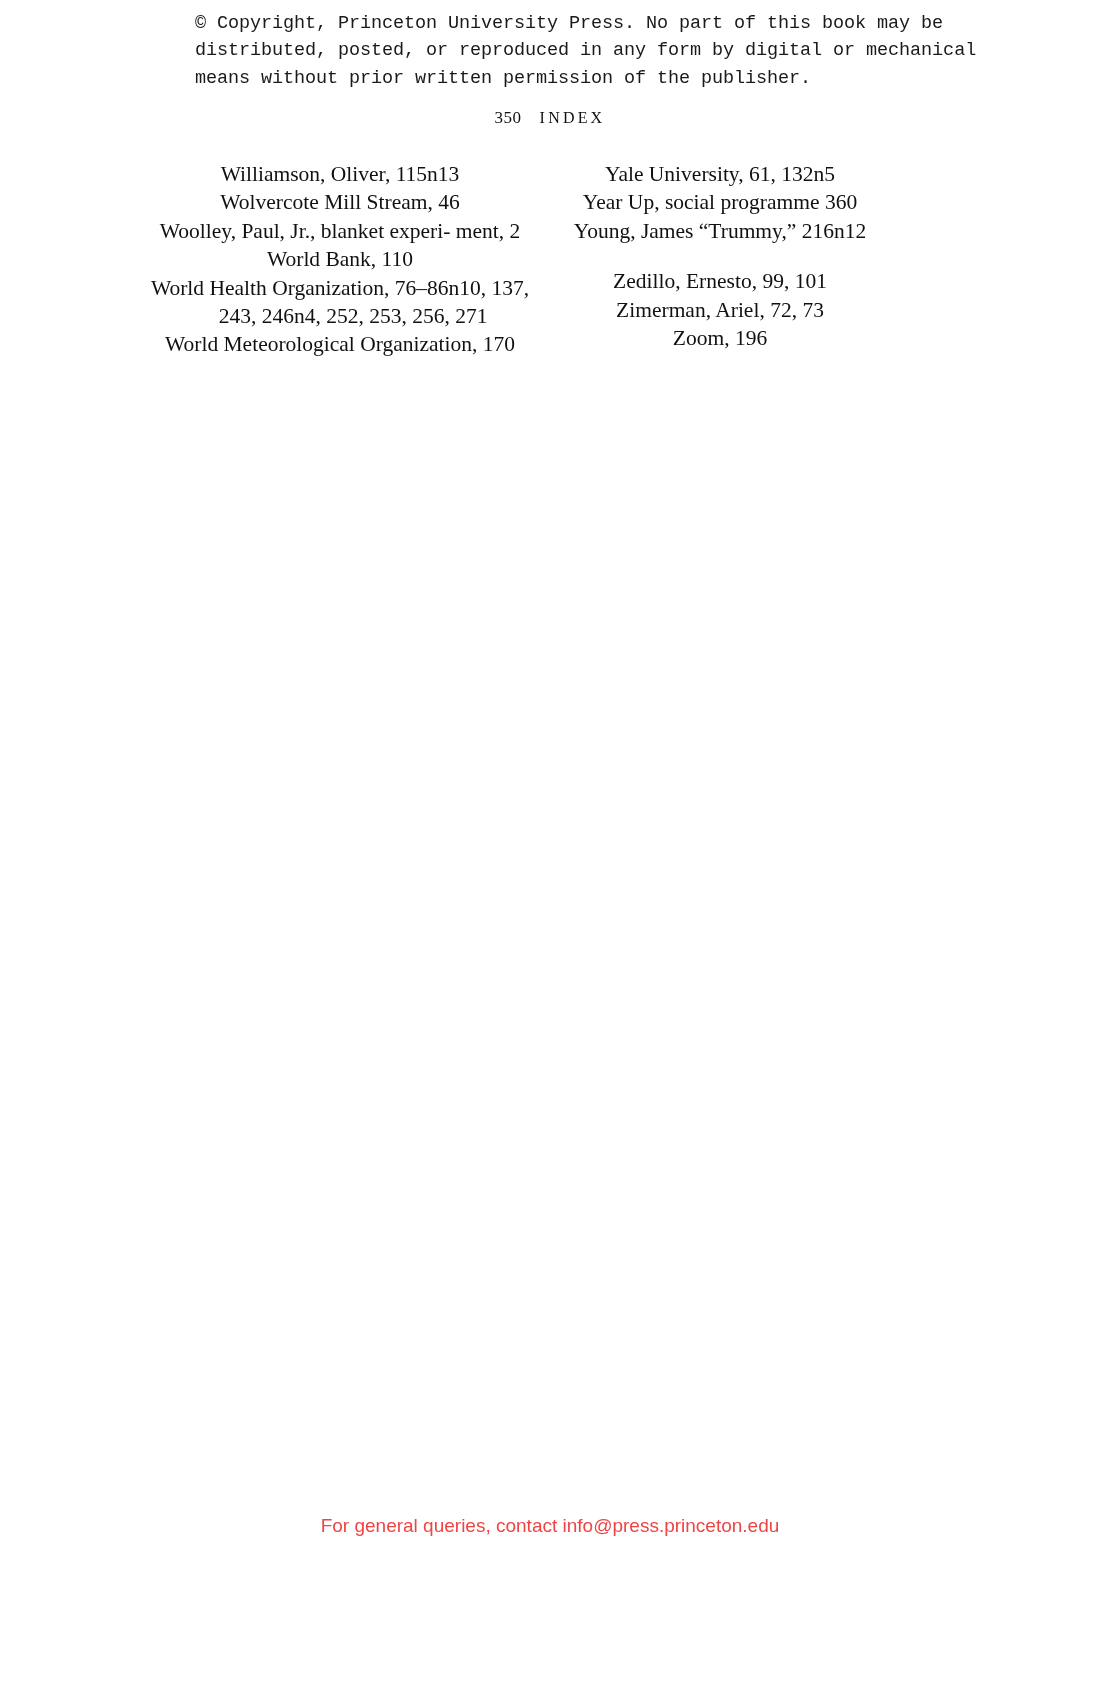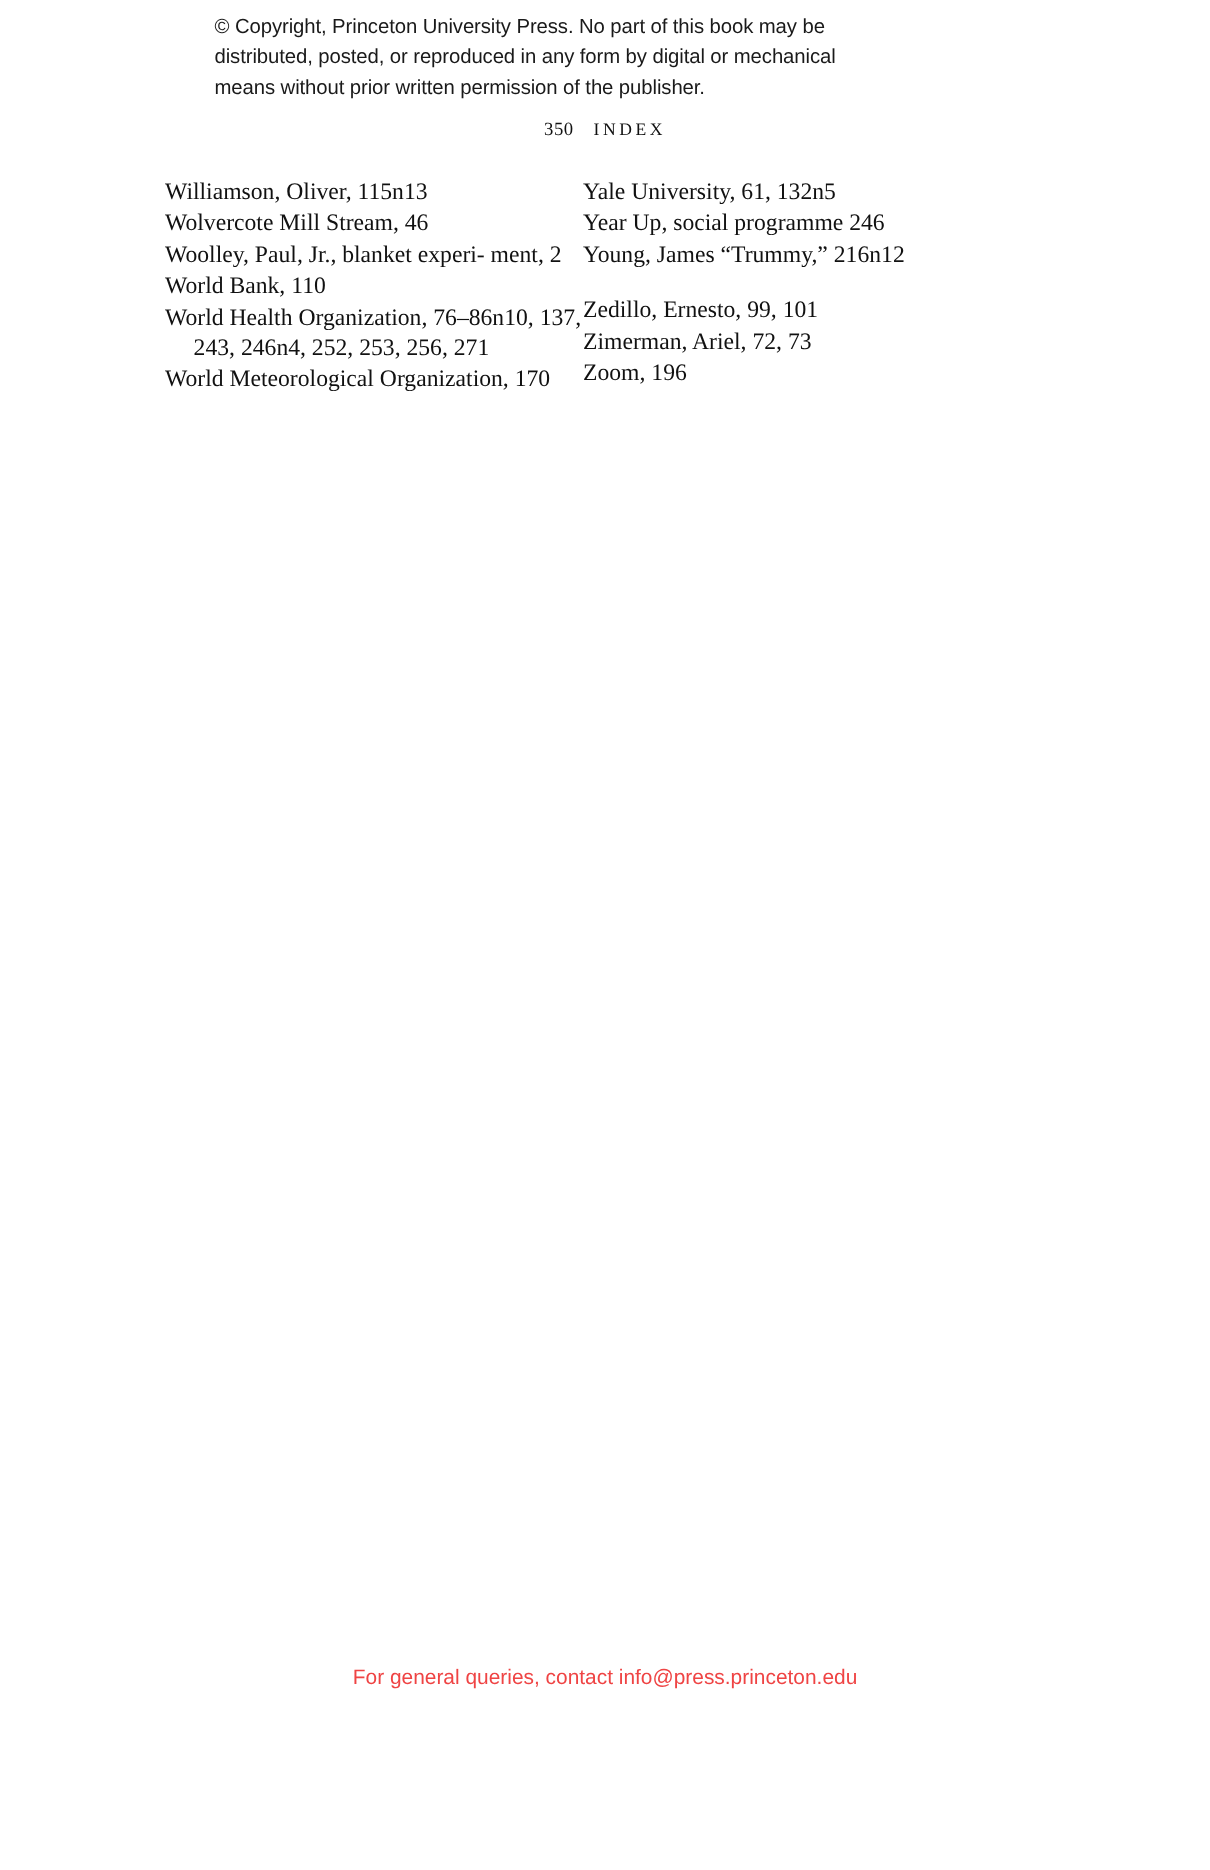--- a/index.html
+++ b/index.html
@@ -20,21 +20,21 @@
     position: absolute;
     inset: 0;
   }
 
   
   .copyright {
     position: absolute;
     left: 195px;
     top: 10px;
     width: 690px;
-    font-family: Liberation Sans, sans-serif;
+    font-family: Liberation Mono, monospace;
     font-size: 18.5px;
     line-height: 1.48;
     color: #1a1a1a;
     letter-spacing: -0.1px;
   }
   .copyright .line {
     display: block;
     white-space: pre;
   }
 
@@ -72,20 +72,21 @@
   }
   .col.right {
     margin-left: 0px;
   }
   .entry {
     font-size: 21.5px;
     line-height: 1.32;
     text-indent: 0;
     padding-left: 26px;
     margin: 0 0 0 0;
+    text-align: center;
   }
   .entry > span.first {
     margin-left: -26px;
   }
   .gap {
     height: 22px;
   }
 
   
   .footer {
@@ -120,21 +121,21 @@
       <div class="entry"><span class="first">Williamson, Oliver, 115n13</span></div>
       <div class="entry"><span class="first">Wolvercote Mill Stream, 46</span></div>
       <div class="entry"><span class="first">Woolley, Paul, Jr., blanket experi- ment, 2</span></div>
       <div class="entry"><span class="first">World Bank, 110</span></div>
       <div class="entry"><span class="first">World Health Organization, 76–86n10, 137, 243, 246n4, 252, 253, 256, 271</span></div>
       <div class="entry"><span class="first">World Meteorological Organization, 170</span></div>
     </div>
 
     <div class="col right">
       <div class="entry"><span class="first">Yale University, 61, 132n5</span></div>
-      <div class="entry"><span class="first">Year Up, social programme 246</span></div>
+      <div class="entry"><span class="first">Year Up, social programme 360</span></div>
       <div class="entry"><span class="first">Young, James “Trummy,” 216n12</span></div>
       <div class="gap"></div>
       <div class="entry"><span class="first">Zedillo, Ernesto, 99, 101</span></div>
       <div class="entry"><span class="first">Zimerman, Ariel, 72, 73</span></div>
       <div class="entry"><span class="first">Zoom, 196</span></div>
     </div>
 
   </div>
 
   <div class="footer">For general queries, contact info@press.princeton.edu</div>

